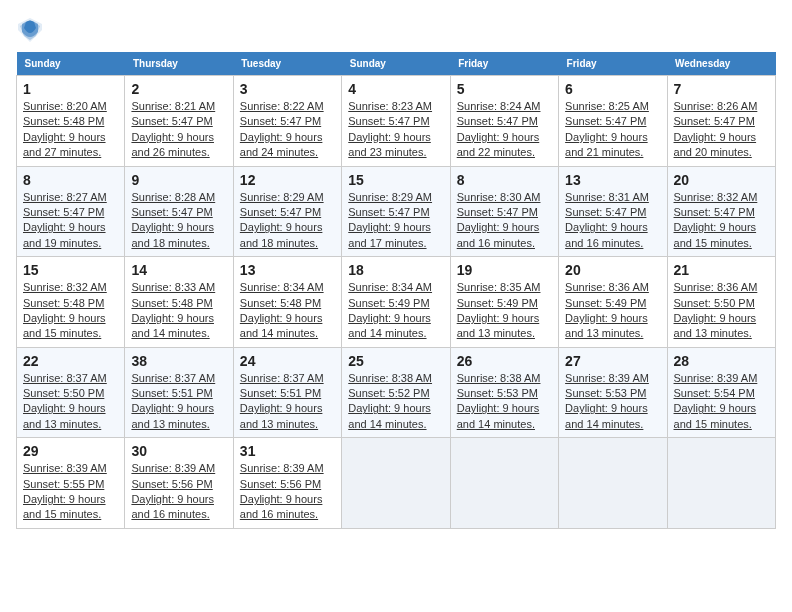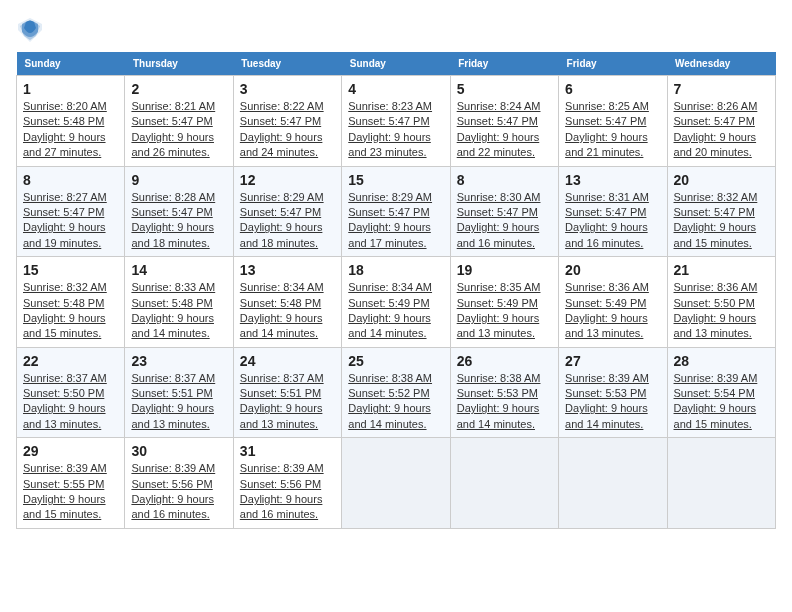--- a/index.html
+++ b/index.html
@@ -306,21 +306,21 @@
       <tr>
         <td>
         <span class="day-number">22</span>
         <div class="day-info">
           Sunrise: 8:37 AM<br>
           Sunset: 5:50 PM<br>
           Daylight: 9 hours and 13 minutes.
         </div>
       </td>
         <td>
-        <span class="day-number">23</span>
+        <span class="day-number">38</span>
         <div class="day-info">
           Sunrise: 8:37 AM<br>
           Sunset: 5:51 PM<br>
           Daylight: 9 hours and 13 minutes.
         </div>
       </td>
         <td>
         <span class="day-number">24</span>
         <div class="day-info">
           Sunrise: 8:37 AM<br>

